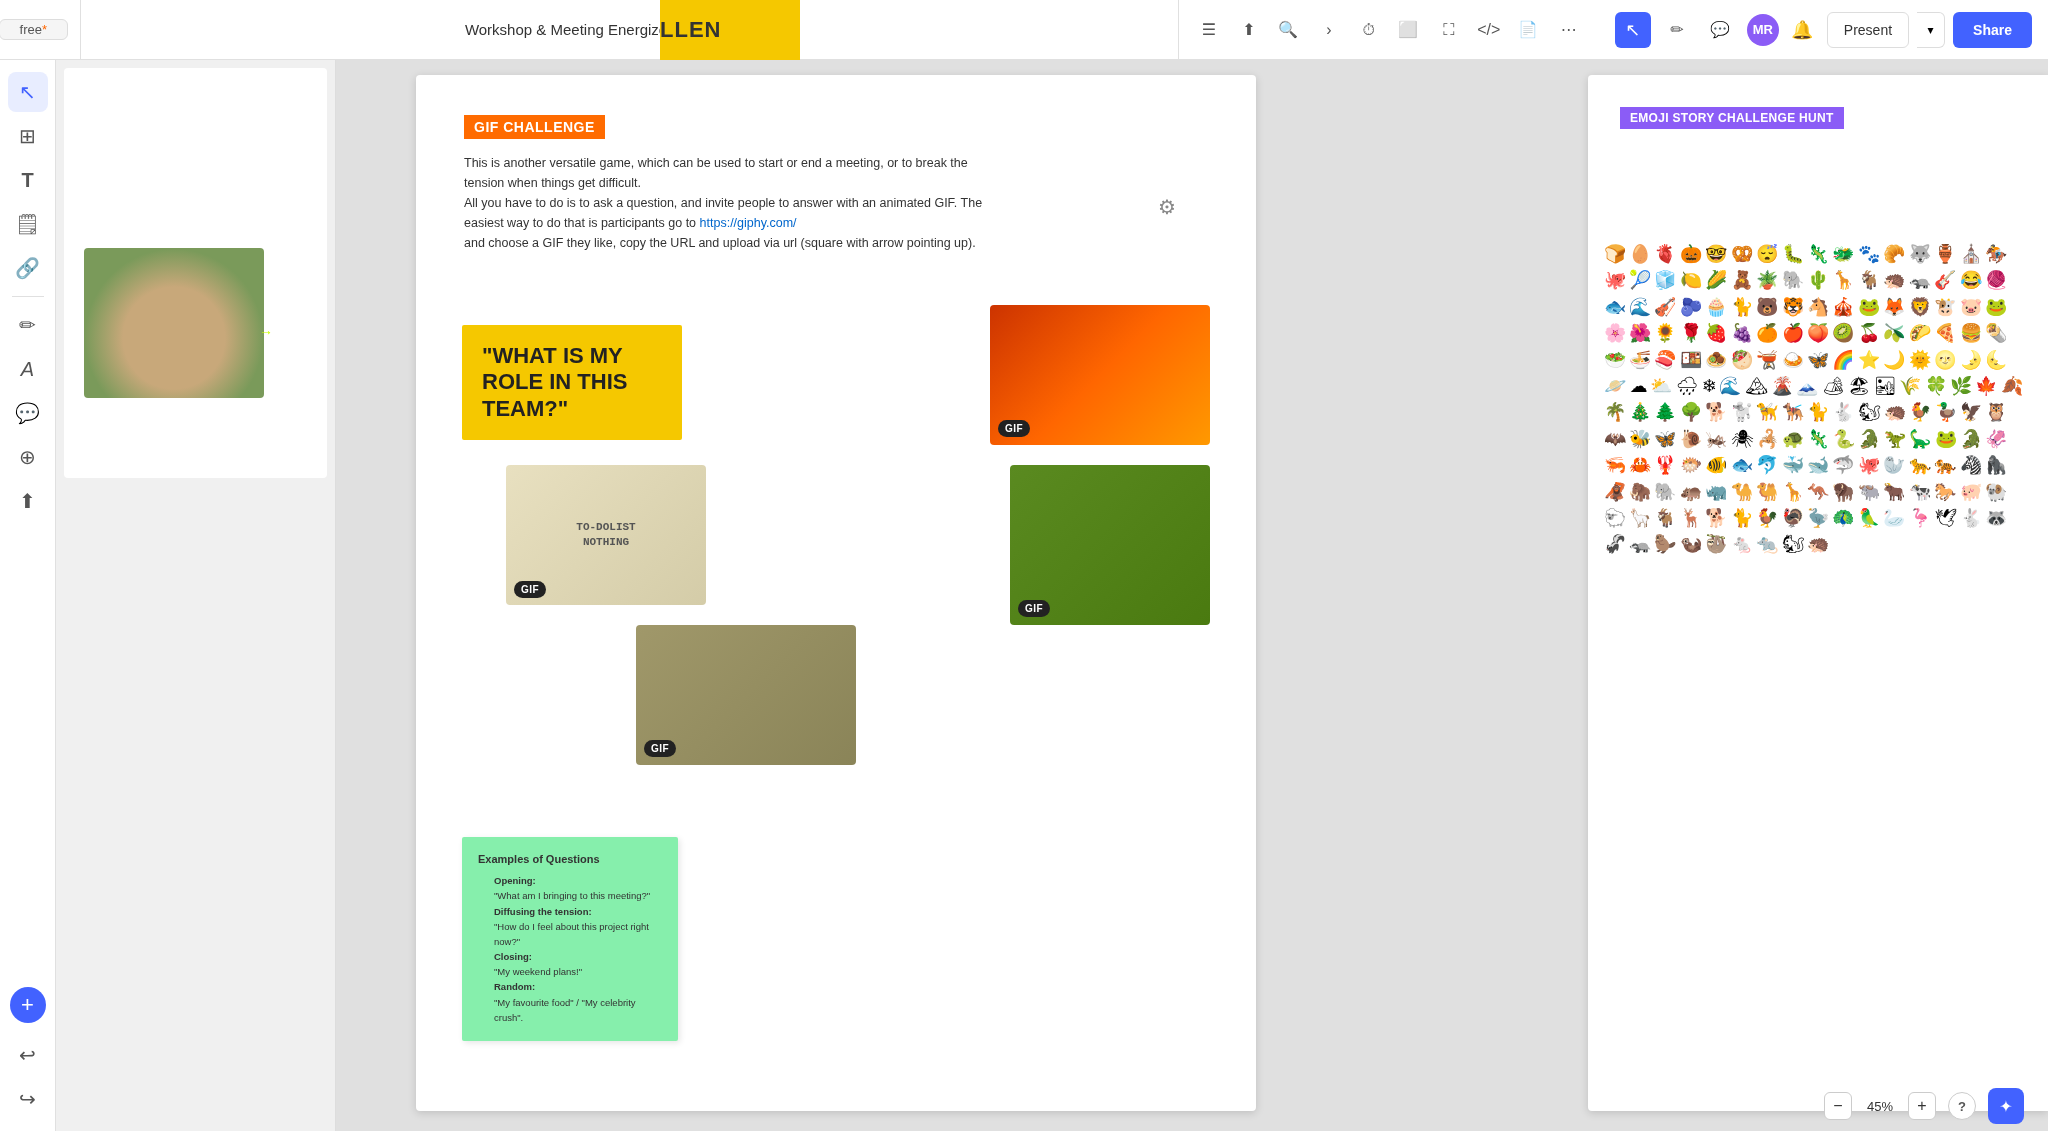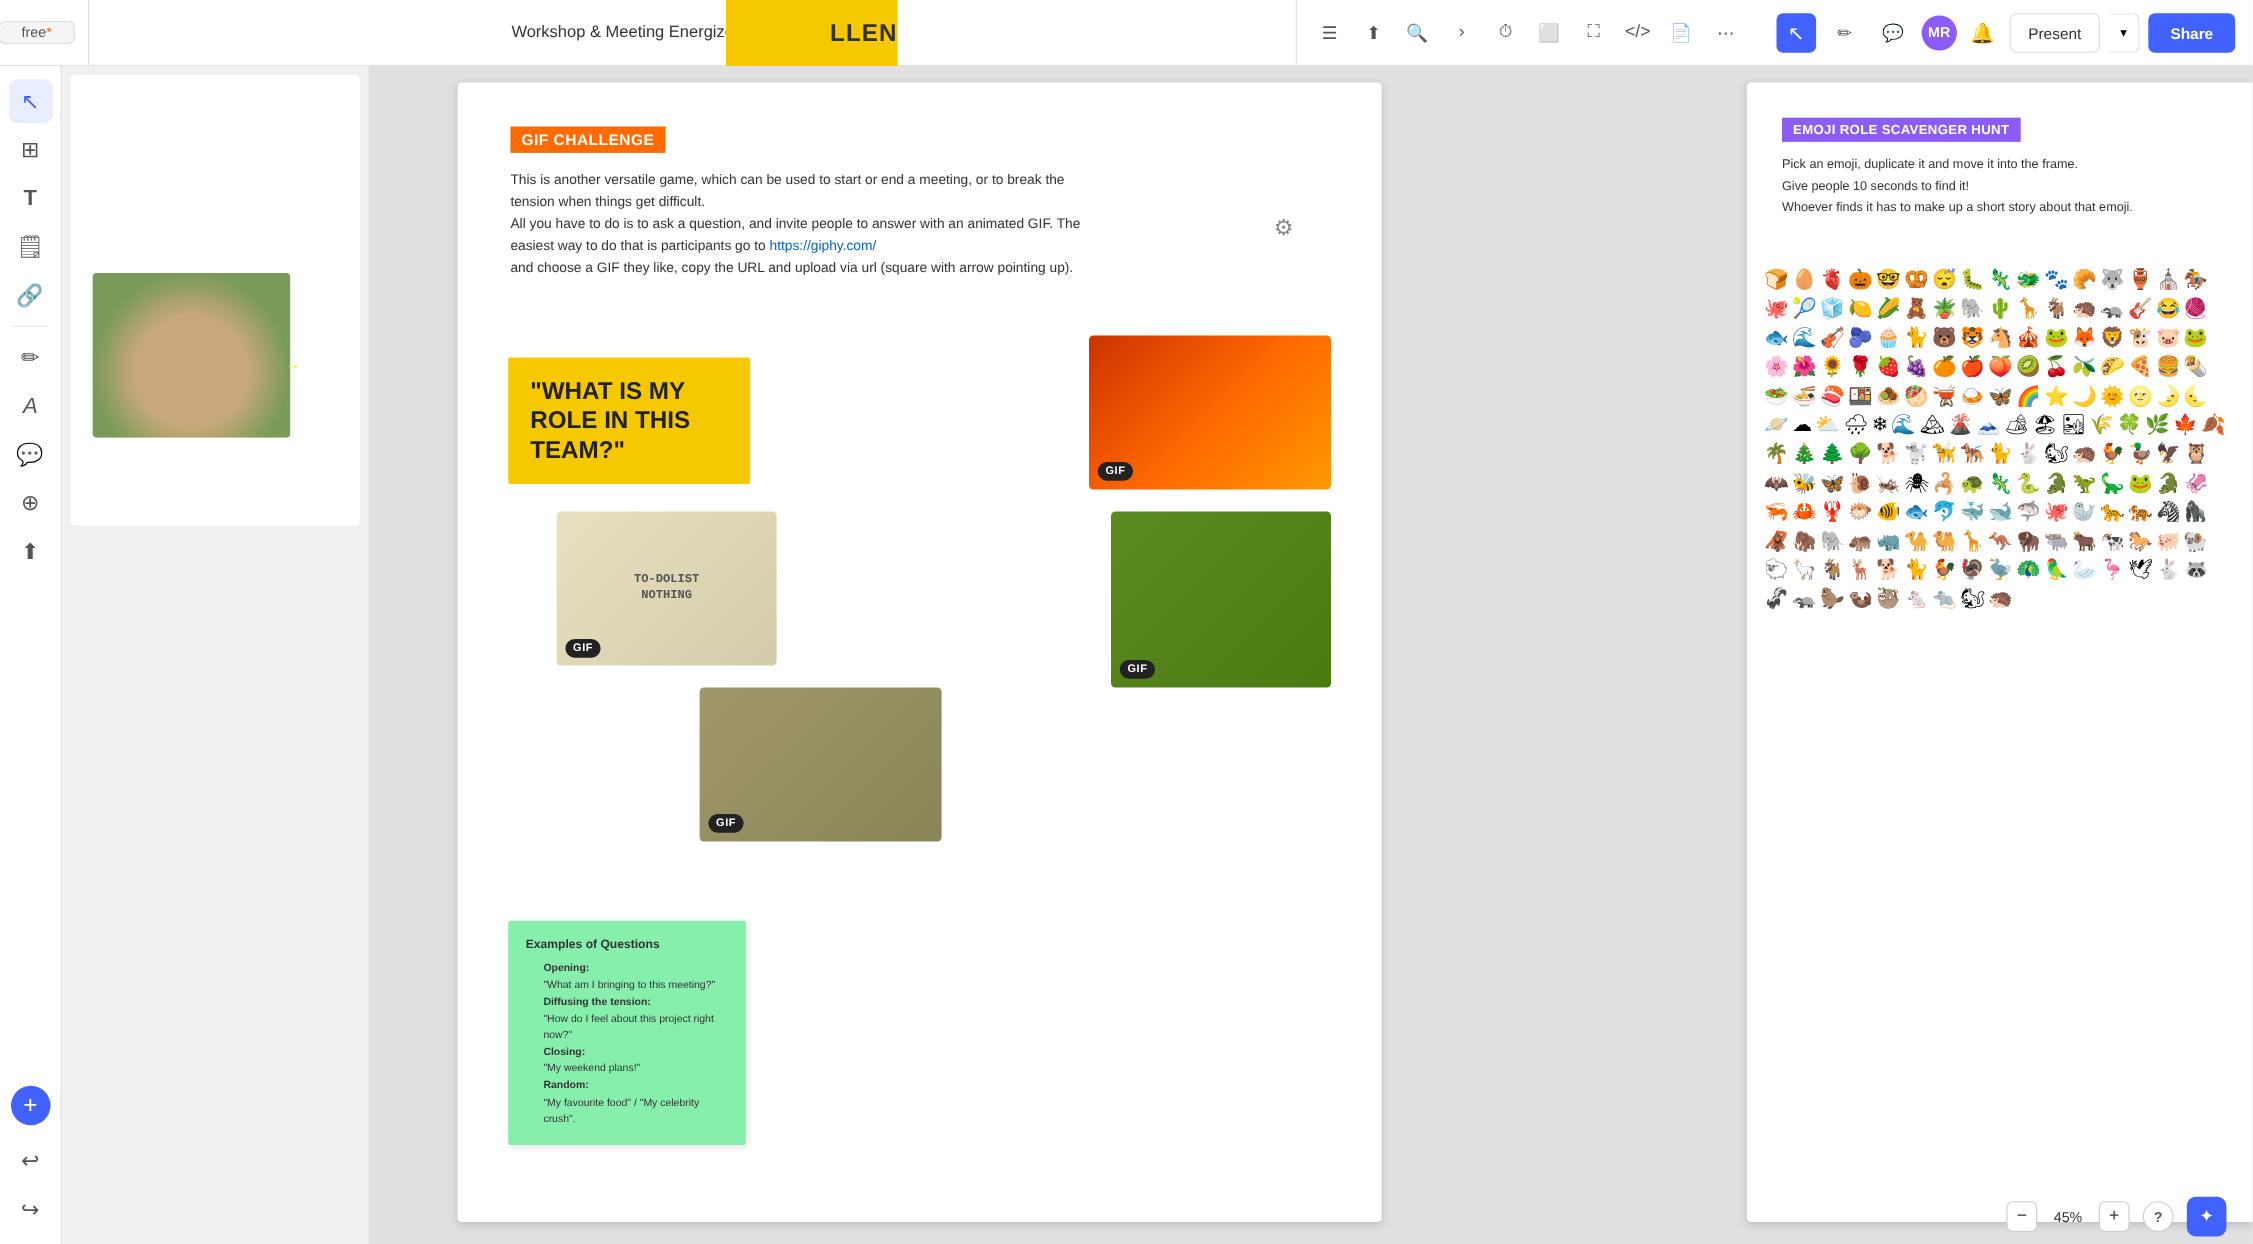--- a/index.html
+++ b/index.html
@@ -44,22 +44,22 @@
     }
     .share-btn {
       height: 36px; padding: 0 20px; border-radius: 6px; border: none;
       background: #4262ff; cursor: pointer; font-size: 14px; color: #fff; font-weight: 600;
     }
     .avatar { width: 32px; height: 32px; border-radius: 50%; background: #8b5cf6; display: flex; align-items: center; justify-content: center; color: #fff; font-size: 13px; font-weight: 600; }
     .notif-btn { width: 32px; height: 32px; border-radius: 50%; border: none; background: transparent; cursor: pointer; font-size: 18px; color: #555; display: flex; align-items: center; justify-content: center; }
 
     
     .challenge-banner {
-      position: absolute; top: 0; left: 660px; width: 156px; height: 60px;
-      background: #f5c800; display: flex; align-items: center; justify-content: flex-end;
+      position: absolute; top: 0; left: 660px; width: 140px; height: 60px;
+      background: #f5c800; display: flex; align-items: center; justify-content: flex-start;
       z-index: 200; overflow: hidden;
     }
     .challenge-text { font-size: 22px; font-weight: 900; color: #333; letter-spacing: 1px; }
 
     
     .left-sidebar {
       position: absolute; top: 60px; left: 0; width: 56px; bottom: 0;
       background: #fff; border-right: 1px solid #e0e0e0; display: flex; flex-direction: column;
       align-items: center; padding: 12px 0; gap: 4px; z-index: 50;
     }
@@ -337,26 +337,21 @@
         <span class="note-label">Random:</span><br>
         <span>"My favourite food" / "My celebrity crush".</span>
       </div>
     </div>
 
     <div class="canvas-cursor">⚙</div>
   </div>
 
   <div class="slide-5">
     <div class="emoji-section">
-      <div class="emoji-title">EMOJI ROLE SCAVENGER HUNT</div>
-      <div class="emoji-desc">
-        <span>Pick an emoji, duplicate it and move it into the frame.</span><br>
-        <span>Give people 10 seconds to find it!</span><br>
-        <span>Whoever finds it has to make up a short story about that emoji.</span>
-      </div>
+      <div class="emoji-title">EMOJI STORY CHALLENGE HUNT</div>
     </div>
     <div class="emoji-grid" id="emoji-grid">
         <span class="emoji-item">🍞</span>
         <span class="emoji-item">🥚</span>
         <span class="emoji-item">🫀</span>
         <span class="emoji-item">🎃</span>
         <span class="emoji-item">🤓</span>
         <span class="emoji-item">🥨</span>
         <span class="emoji-item">😴</span>
         <span class="emoji-item">🐛</span>

